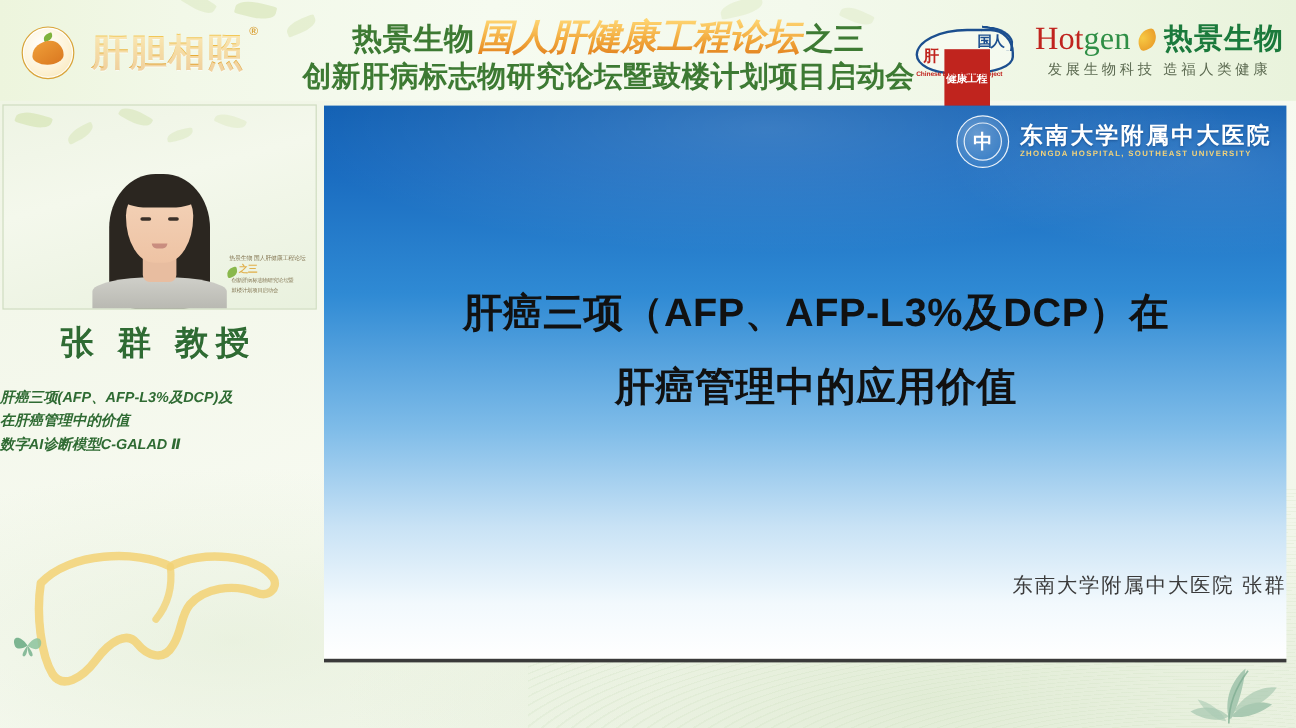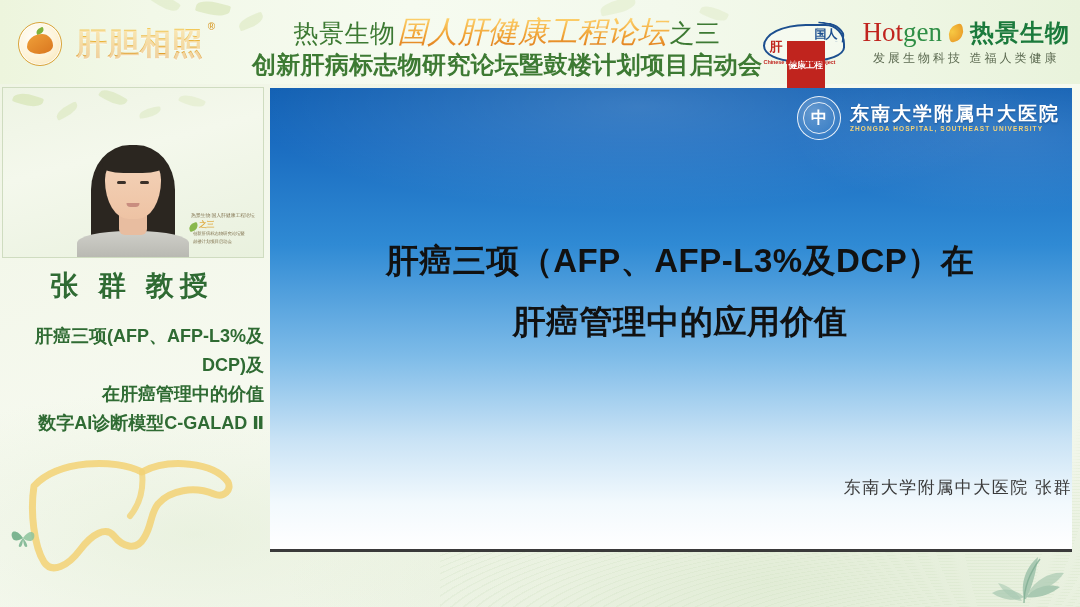--- a/index.html
+++ b/index.html
@@ -118,21 +118,21 @@
   
   .event-title {
     position: absolute;
     left: 252px; top: 16px;
     width: 510px;
     text-align: center;
     line-height: 1.05;
   }
   .et-line1 {
     font-size: 25px;
-    font-weight: 400;
+    font-weight: 700;
     white-space: nowrap;
     color: #3d7a33;
     letter-spacing: .5px;
   }
   .et-line1 .hl {
     font-size: 30px;
     background: linear-gradient(180deg,#ffd977 0%, #f2a93c 55%, #e07d1c 100%);
     -webkit-background-clip: text;
     background-clip: text;
     color: transparent;
@@ -370,25 +370,26 @@
     font-size: 28px;
     font-weight: 700;
     color: #2f6b33;
     letter-spacing: 6px;
     text-shadow: 0 1px 1px rgba(255,255,255,.9);
   }
   .speaker-topic {
     position: absolute;
     left: 0; top: 238px;
     width: 264px;
-    text-align: right;
-    font-size: 18px;
+    text-align: left;
+    font-size: 12px;
     font-weight: 700;
     line-height: 1.62;
     color: #2f6b33;
+    font-style: italic;
   }
 
   .liver-art {
     position: absolute;
     left: 18px; top: 358px;
     width: 224px; height: 160px;
     opacity: .92;
     pointer-events: none;
   }
   .butterfly-sm {

